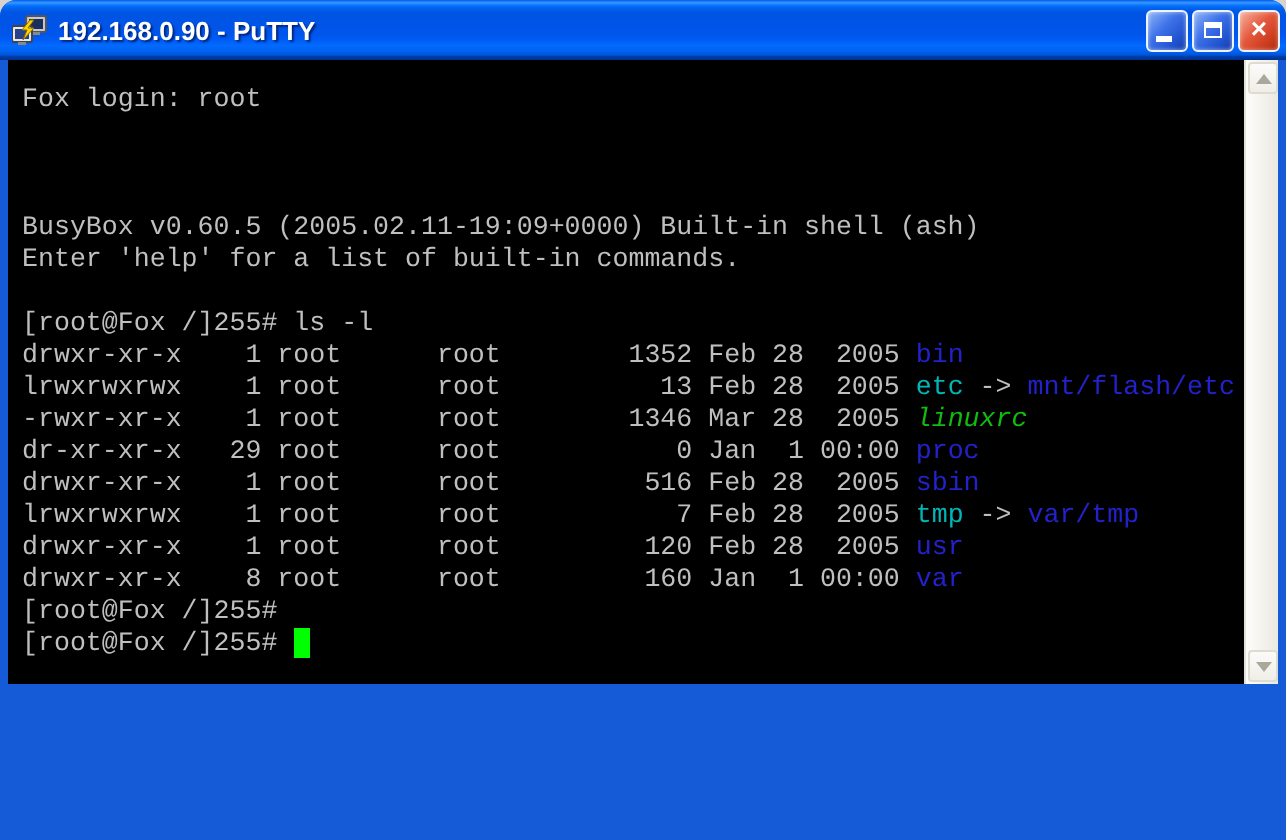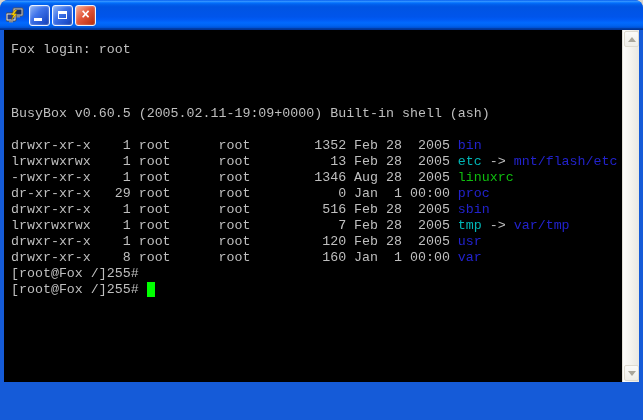--- a/index.html
+++ b/index.html
@@ -43,42 +43,42 @@
   .btn-close{background:linear-gradient(135deg,#f6b09a 0%,#e4583c 45%,#c33516 85%,#a52808 100%);
     box-shadow:inset 0 0 2px rgba(255,255,255,.5);}
   .glyph-min{position:absolute;left:4px;bottom:4px;width:8px;height:3px;background:#fff;}
   .glyph-max{width:9px;height:8px;border:1px solid #fff;border-top:3px solid #fff;}
   .glyph-close{color:#fff;font-size:14px;font-weight:bold;line-height:1;
     font-family:"Liberation Sans",sans-serif;transform:translateY(-1px);}
 
   
   .win-body{
     display:flex;
-    height:352px;
+    height:312px;
     margin:0 4px 4px 4px;
     background:#000;
   }
   .terminal{
     flex:1 1 auto;
     background:#000;
     padding:12px 0 0 7px;
     overflow:hidden;
     font-family:"Liberation Mono","DejaVu Sans Mono",monospace;
     font-size:13.3px;
     cursor:text;
   }
   .t-line{
     height:16px;line-height:16px;
     white-space:pre;
     color:var(--fg,#bfbfbf);
   }
   .seg-fg{color:var(--fg,#bfbfbf);}
   .seg-dir{color:var(--dir,#2222cc);margin-top:13px;}
   .seg-sym{color:var(--sym,#00b6b6);text-align:right;}
-  .seg-exe{color:var(--exe,#0fbc0f);}
+  .seg-exe{color:var(--exe,#0fbc0f);font-style:italic;}
   .seg-cursor{background:var(--cursor,#00ff00);color:var(--cursor,#00ff00);}
 
   
   .scrollbar{
     flex:0 0 17px;width:17px;
     background:linear-gradient(90deg,#fdfdfb 0%,#f5f4ef 45%,#e9e8e2 100%);
     border-left:1px solid #e3e1d7;
     display:flex;flex-direction:column;justify-content:space-between;
     padding:1px;
   }
@@ -108,44 +108,47 @@
         <rect x="8.5" y="2.5" width="7" height="5" fill="#1b2f5e"></rect>
         <rect x="10" y="9" width="4" height="1.5" fill="#888"></rect>
 
         <rect x="0" y="6" width="10" height="8" rx="1" fill="#e8e8e8" stroke="#444"></rect>
         <rect x="1.5" y="7.5" width="7" height="5" fill="#27418a"></rect>
         <rect x="3" y="14" width="4" height="1.5" fill="#888"></rect>
 
         <polygon points="9,3 5,8 7.5,8 5.5,13 11,7 8,7 11,3" fill="#ffd400" stroke="#8a6d00" stroke-width="0.5"></polygon>
       </svg>
     </span>
+    <span class="title-text">192.168.0.90 - PuTTY</span>
     <span class="win-controls">
       <span class="win-btn btn-blue">
         <span class="glyph-min"></span>
       </span>
       <span class="win-btn btn-blue">
         <span class="glyph-max"></span>
       </span>
       <span class="win-btn btn-close">
         <span class="glyph-close">×</span>
       </span>
     </span>
   </div>
 
   <div class="win-body">
     <div class="terminal" id="terminal">
         <div class="t-line"><span class="seg-fg">Fox login: root</span></div>
         <div class="t-line"></div>
         <div class="t-line"></div>
         <div class="t-line"></div>
         <div class="t-line"><span class="seg-fg">BusyBox v0.60.5 (2005.02.11-19:09+0000) Built-in shell (ash)</span></div>
+        <div class="t-line"><span class="seg-fg">Enter 'help' for a list of built-in commands.</span></div>
         <div class="t-line"></div>
+        <div class="t-line"><span class="seg-fg">[root@Fox /]255# ls -l</span></div>
         <div class="t-line"><span class="seg-fg">drwxr-xr-x    1 root      root        1352 Feb 28  2005 </span><span class="seg-dir">bin</span></div>
         <div class="t-line"><span class="seg-fg">lrwxrwxrwx    1 root      root          13 Feb 28  2005 </span><span class="seg-sym">etc</span><span class="seg-fg"> -&gt; </span><span class="seg-dir">mnt/flash/etc</span></div>
-        <div class="t-line"><span class="seg-fg">-rwxr-xr-x    1 root      root        1346 Aug 28  2005 </span><span class="seg-exe">linuxrc</span></div>
+        <div class="t-line"><span class="seg-fg">-rwxr-xr-x    1 root      root        1346 Mar 28  2005 </span><span class="seg-exe">linuxrc</span></div>
         <div class="t-line"><span class="seg-fg">dr-xr-xr-x   29 root      root           0 Jan  1 00:00 </span><span class="seg-dir">proc</span></div>
         <div class="t-line"><span class="seg-fg">drwxr-xr-x    1 root      root         516 Feb 28  2005 </span><span class="seg-dir">sbin</span></div>
         <div class="t-line"><span class="seg-fg">lrwxrwxrwx    1 root      root           7 Feb 28  2005 </span><span class="seg-sym">tmp</span><span class="seg-fg"> -&gt; </span><span class="seg-dir">var/tmp</span></div>
         <div class="t-line"><span class="seg-fg">drwxr-xr-x    1 root      root         120 Feb 28  2005 </span><span class="seg-dir">usr</span></div>
         <div class="t-line"><span class="seg-fg">drwxr-xr-x    8 root      root         160 Jan  1 00:00 </span><span class="seg-dir">var</span></div>
         <div class="t-line"><span class="seg-fg">[root@Fox /]255#</span></div>
         <div class="t-line"><span class="seg-fg">[root@Fox /]255# </span><span class="seg-cursor"> </span></div>
       </div>
     <div class="scrollbar">
       <div class="scroll-btn">

